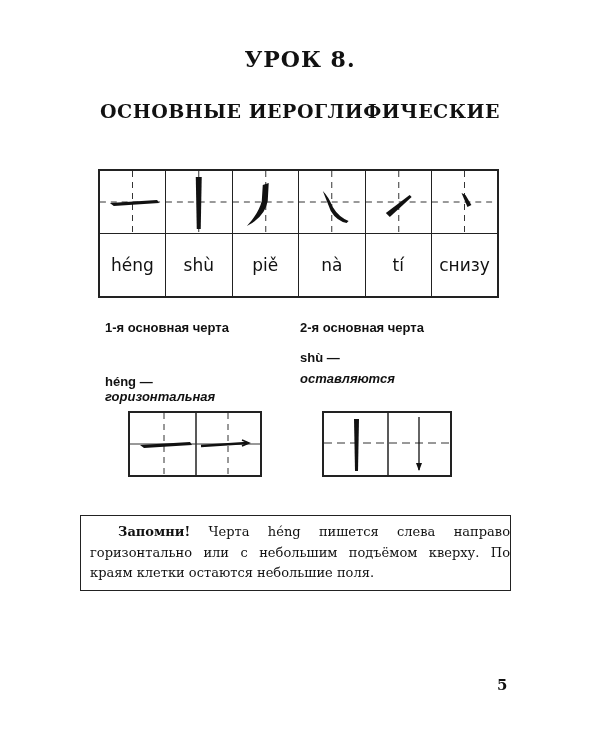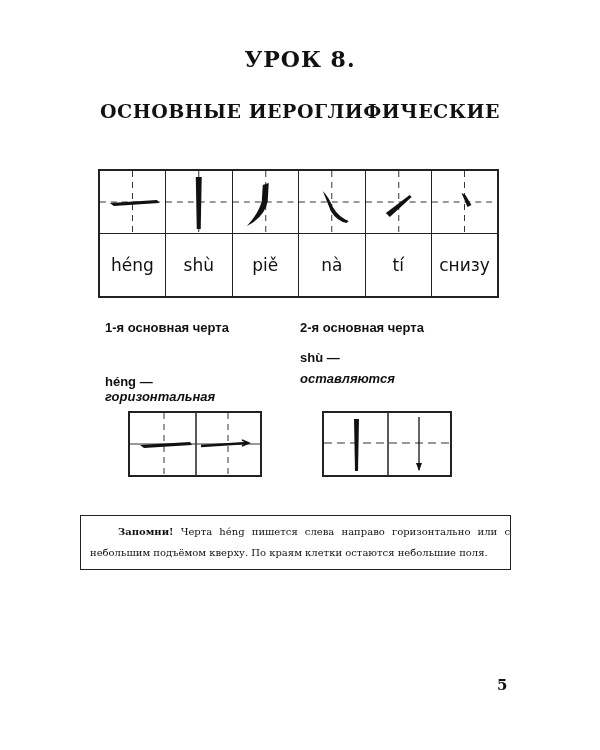--- a/index.html
+++ b/index.html
@@ -9,21 +9,21 @@
   .title{left:0;width:600px;top:98px;text-align:center;font-family:"DejaVu Serif",serif;font-weight:bold;font-size:19px;line-height:27px;letter-spacing:0.5px;}
   table.strokes{position:absolute;left:98px;top:169px;width:401px;height:128px;border-collapse:collapse;border:2px solid #222;}
   table.strokes td{border:1.5px solid #222;padding:0;position:relative;width:16.6%;}
   table.strokes tr.top td{height:62px;}
   table.strokes tr.bot td{height:62px;text-align:center;font-family:"DejaVu Sans",sans-serif;font-size:17px;}
   .cell-svg{position:absolute;left:0;top:0;width:100%;height:100%;}
   .sub{font-family:Liberation Sans, sans-serif;font-size:13px;text-align:left;}
   .sub b{font-weight:bold;}
   .italic{font-style:italic;font-weight:bold;}
   .boxes{position:absolute;border:2px solid #222;}
-  .note{position:absolute;left:80px;top:515px;width:420px;border:1.5px solid #222;padding:6px 0 6px 9px;font-family:"DejaVu Serif",serif;font-size:10px;line-height:20.5px;text-align:justify;}
+  .note{position:absolute;left:80px;top:515px;width:420px;border:1.5px solid #222;padding:6px 0 6px 9px;font-family:"DejaVu Serif",serif;font-size:13px;line-height:20.5px;text-align:justify;}
   .note p{margin:0;text-indent:28px;}
   .pageno{left:497px;top:676px;font-family:"DejaVu Serif",serif;font-weight:bold;font-size:15px;}
 </style>
 </head>
 <body>
 
 <div class="abs lesson">УРОК 8.</div>
 
 <div class="abs title">
   <div>ОСНОВНЫЕ ИЕРОГЛИФИЧЕСКИЕ</div>

